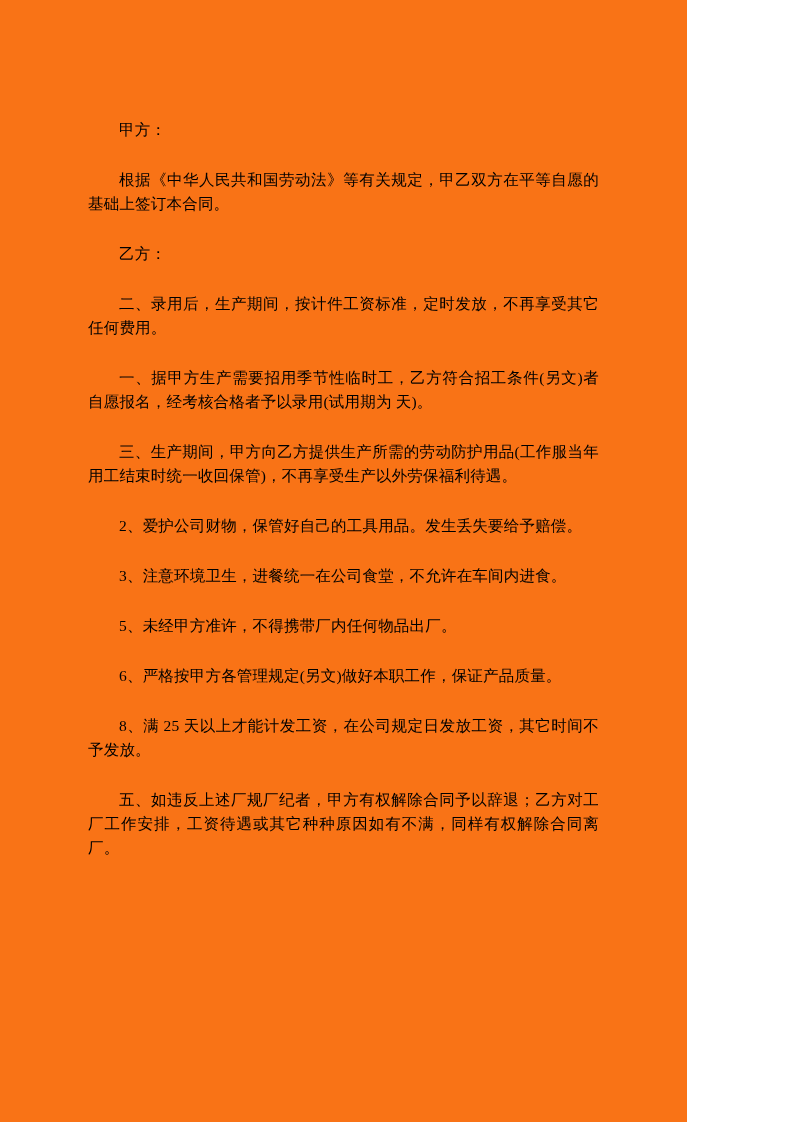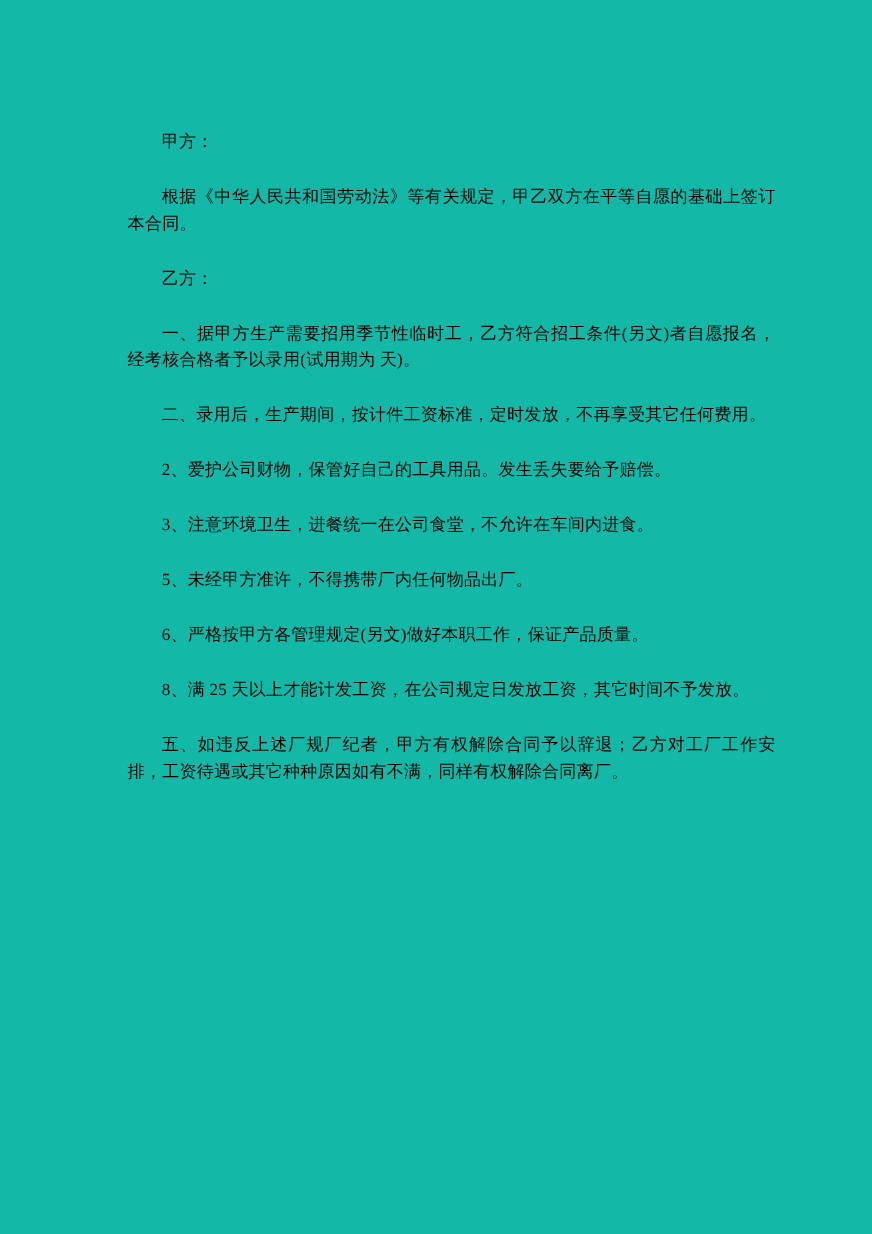--- a/index.html
+++ b/index.html
@@ -8,25 +8,25 @@
     background: #ffffff;
   }
   body {
     width: 793px;
     height: 1122px;
     font-family: "Liberation Serif", "DejaVu Serif", serif;
     color: #000000;
   }
   .page {
     position: relative;
-    width: 793px;
+    width: 687px;
     height: 1122px;
-    background: #14b8a6;
+    background: #f97316;
     box-sizing: border-box;
-    padding: 118px 88px 60px 116px;
+    padding: 118px 88px 60px 88px;
   }
   .doc-body {
     font-size: 15.5px;
     line-height: 1.55;
   }
   .para {
     margin: 0 0 26px 0;
     text-align: justify;
     text-justify: inter-ideograph;
     letter-spacing: 0.2px;
@@ -37,22 +37,23 @@
 </style>
 </head>
 <body>
 
 <div class="page">
   <div class="doc-body">
 
     <p class="para indent">甲方：</p>
     <p class="para indent">根据《中华人民共和国劳动法》等有关规定，甲乙双方在平等自愿的基础上签订本合同。</p>
     <p class="para indent">乙方：</p>
+    <p class="para indent">二、录用后，生产期间，按计件工资标准，定时发放，不再享受其它任何费用。</p>
     <p class="para indent">一、据甲方生产需要招用季节性临时工，乙方符合招工条件(另文)者自愿报名，经考核合格者予以录用(试用期为 天)。</p>
-    <p class="para indent">二、录用后，生产期间，按计件工资标准，定时发放，不再享受其它任何费用。</p>
+    <p class="para indent">三、生产期间，甲方向乙方提供生产所需的劳动防护用品(工作服当年用工结束时统一收回保管)，不再享受生产以外劳保福利待遇。</p>
     <p class="para indent">2、爱护公司财物，保管好自己的工具用品。发生丢失要给予赔偿。</p>
     <p class="para indent">3、注意环境卫生，进餐统一在公司食堂，不允许在车间内进食。</p>
     <p class="para indent">5、未经甲方准许，不得携带厂内任何物品出厂。</p>
     <p class="para indent">6、严格按甲方各管理规定(另文)做好本职工作，保证产品质量。</p>
     <p class="para indent">8、满 25 天以上才能计发工资，在公司规定日发放工资，其它时间不予发放。</p>
     <p class="para indent">五、如违反上述厂规厂纪者，甲方有权解除合同予以辞退；乙方对工厂工作安排，工资待遇或其它种种原因如有不满，同样有权解除合同离厂。</p>
 
   </div>
 </div>
 

